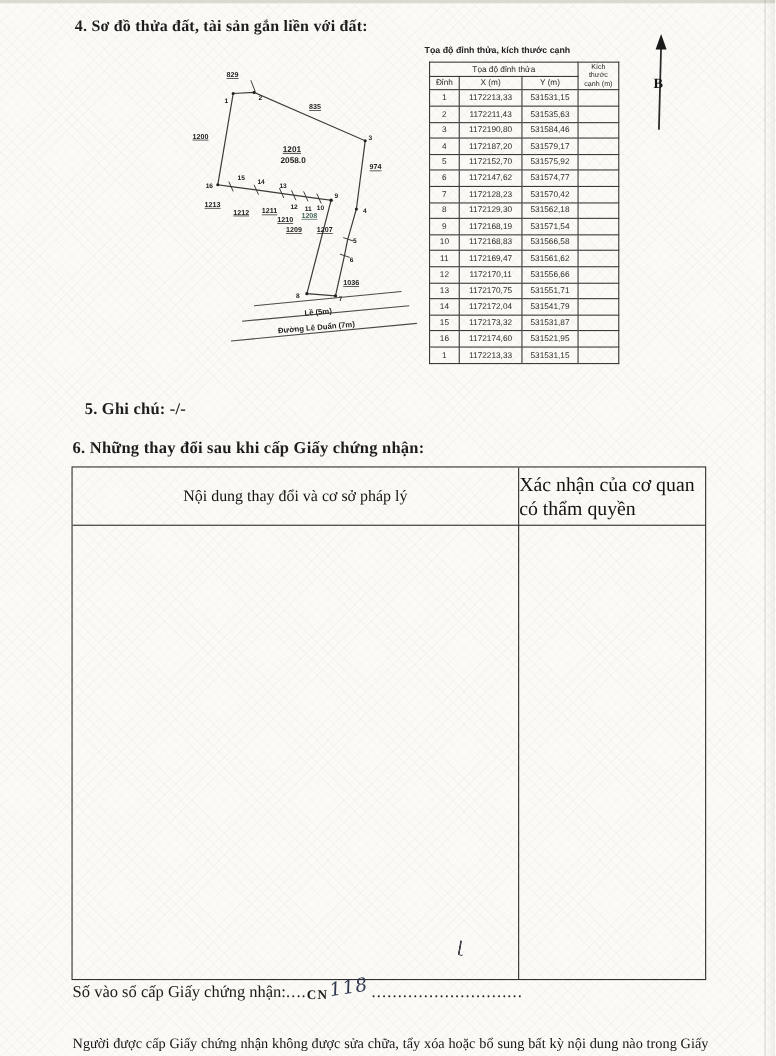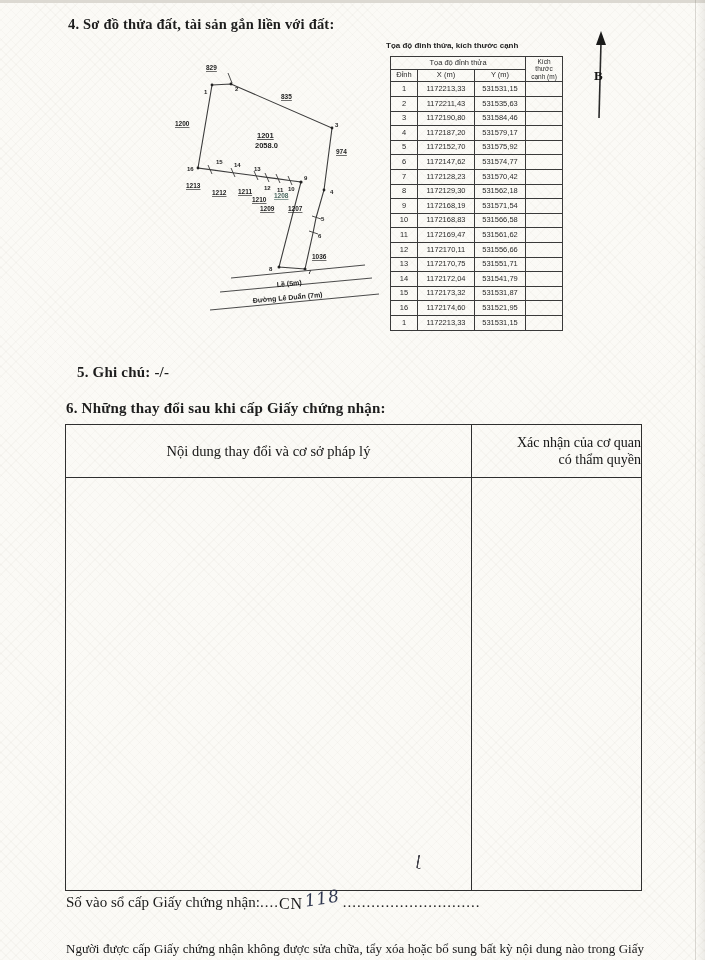--- a/index.html
+++ b/index.html
@@ -52,30 +52,30 @@
   .north polygon{fill:#1a1a1a;}
 
   
   .changes{position:absolute;left:65px;top:424px;width:577px;height:467px;
     border:1.6px solid #2f2f2f;box-sizing:border-box;}
   .changes .vline{position:absolute;left:405px;top:0;bottom:0;width:1.4px;background:#2f2f2f;}
   .changes .hline{position:absolute;left:0;right:0;top:52px;height:1.4px;background:#2f2f2f;}
   .changes .h1{position:absolute;left:0;top:0;width:405px;height:52px;display:flex;
     align-items:center;justify-content:center;font-size:14.5px;color:#141414;}
   .changes .h2{position:absolute;left:406px;top:0;right:0;height:52px;display:flex;
-    flex-direction:column;align-items:flex-end;justify-content:center;font-size:14px;
+    flex-direction:column;align-items:flex-start;justify-content:center;font-size:18px;
     line-height:1.25;color:#141414;text-align:center;}
   .inkmark{position:absolute;left:417px;top:855px;width:3px;height:13px;
     border-left:2.2px solid #23232d;border-bottom:1.5px solid #23232d;
     transform:rotate(10deg);opacity:.85;border-radius:0 0 2px 2px;}
 
   
   .registry{position:absolute;left:66px;top:891px;font-size:15px;color:#1c1c1c;white-space:nowrap;}
   .registry .dots{letter-spacing:1px;}
-  .registry .cn{font-weight:normal;font-size:16px;letter-spacing:1px;position:relative;top:2px;}
+  .registry .cn{font-weight:bold;font-size:12px;letter-spacing:1px;position:relative;top:2px;}
   .registry .hand{display:inline-block;font:italic 17px "DejaVu Serif", serif;color:#303850;
     transform:rotate(-9deg) translateY(-3px);letter-spacing:1px;margin:0 2px;}
   .footer{position:absolute;left:66px;top:920px;width:578px;font-size:13px;line-height:1.42;
     text-align:justify;color:#161616;margin-top:20px;}
 </style>
 </head>
 <body>
 
 <div class="page">
   <div class="scan-top"></div>

